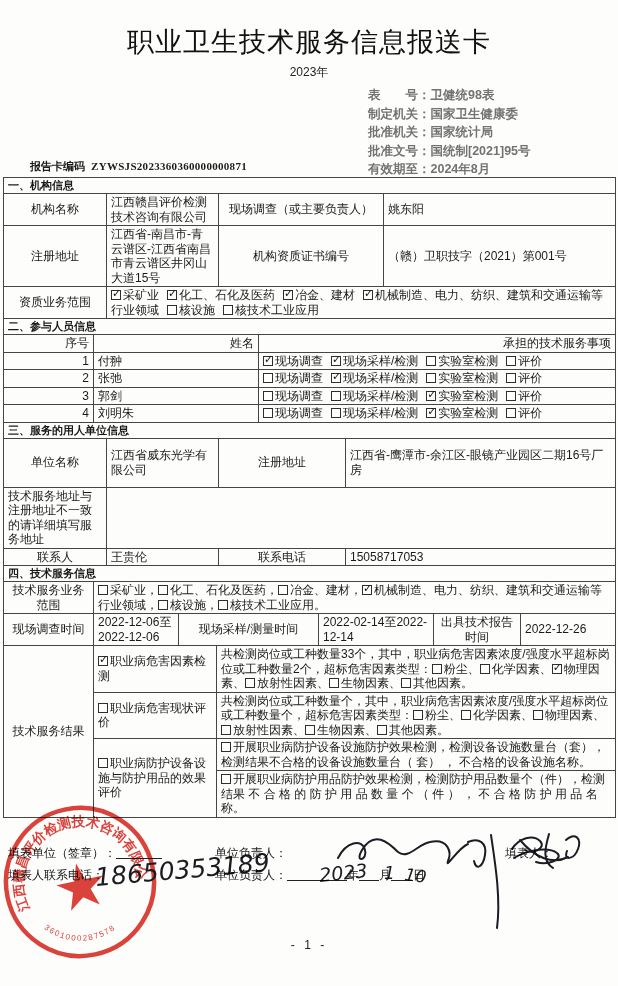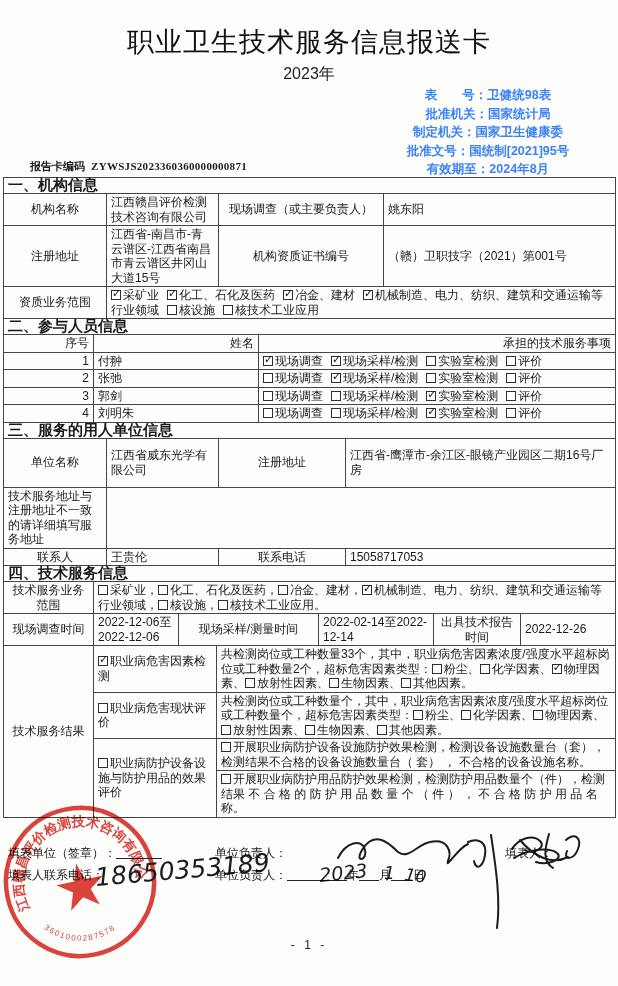--- a/index.html
+++ b/index.html
@@ -6,32 +6,32 @@
   .page{
     position:relative;width:618px;height:986px;margin:0 auto;
     background:#fdfdfc;overflow:hidden;color:#1c1c1c;
     font-family:"Liberation Sans","DejaVu Sans",sans-serif;
   }
   .title{
     position:absolute;top:24px;left:0;right:0;text-align:center;
     font-family:"Liberation Serif","DejaVu Serif",serif;
     font-size:27px;font-weight:400;letter-spacing:1px;color:#111;
   }
-  .year{position:absolute;top:64px;left:0;right:0;text-align:center;font-size:16px;color:#222;}
-  .meta{position:absolute;top:86px;right:10px;width:240px;font-size:12.5px;font-weight:600;color:#3b82f6;text-align:center;}
+  .year{position:absolute;top:64px;left:0;right:0;text-align:center;font-size:12px;color:#222;}
+  .meta{position:absolute;top:86px;right:10px;width:240px;font-size:12.5px;font-weight:600;color:#737373;}
   .meta-line{height:18.5px;line-height:18.5px;white-space:nowrap;}
   .report-code{position:absolute;top:159px;left:30px;font-size:11px;font-weight:600;}
   .report-code .code{font-weight:600;letter-spacing:.3px;margin-left:6px;font-family:"Liberation Serif","DejaVu Serif",serif;}
   .form{position:absolute;top:178px;left:3px;width:612px;}
   table{border-collapse:collapse;table-layout:fixed;width:612px;margin-top:-1px;}
   td{
     border:1px solid #454545;font-size:12px;line-height:14.5px;
     padding:1px 4px;vertical-align:middle;word-break:break-all;color:#1a1a1a;
   }
-  tr.sec td{font-weight:700;height:15px;padding:0 4px;font-size:15px;margin-left:30px;}
+  tr.sec td{font-weight:700;height:15px;padding:0 4px;font-size:11px;margin-left:30px;}
   .lab{text-align:center;}
   .c{text-align:right;margin-top:12px;}
   .cb{
     display:inline-block;width:10px;height:10px;border:1px solid #2e2e2e;
     margin-right:2px;vertical-align:-1px;position:relative;background:#fff;box-sizing:border-box;
   }
   .cb.checked::after{
     content:"\2713";position:absolute;left:0;top:-4px;font-size:11px;font-weight:700;
     color:#141414;font-family:"DejaVu Sans",sans-serif;
   }
@@ -45,22 +45,22 @@
 </head>
 <body>
 
 <div class="page">
 
   <div class="title">职业卫生技术服务信息报送卡</div>
   <div class="year">2023年</div>
 
   <div class="meta">
     <div class="meta-line"><span>表　　号：</span><span>卫健统98表</span></div>
+    <div class="meta-line"><span>制定机关：</span><span>国家卫生健康委</span></div>
     <div class="meta-line"><span>批准机关：</span><span>国家统计局</span></div>
-    <div class="meta-line"><span>制定机关：</span><span>国家卫生健康委</span></div>
     <div class="meta-line"><span>批准文号：</span><span>国统制[2021]95号</span></div>
     <div class="meta-line"><span>有效期至：</span><span>2024年8月</span></div>
   </div>
 
   <div class="report-code">
     <span>报告卡编码</span><span class="code">ZYWSJS2023360360000000871</span>
   </div>
 
   <div class="form">
 

